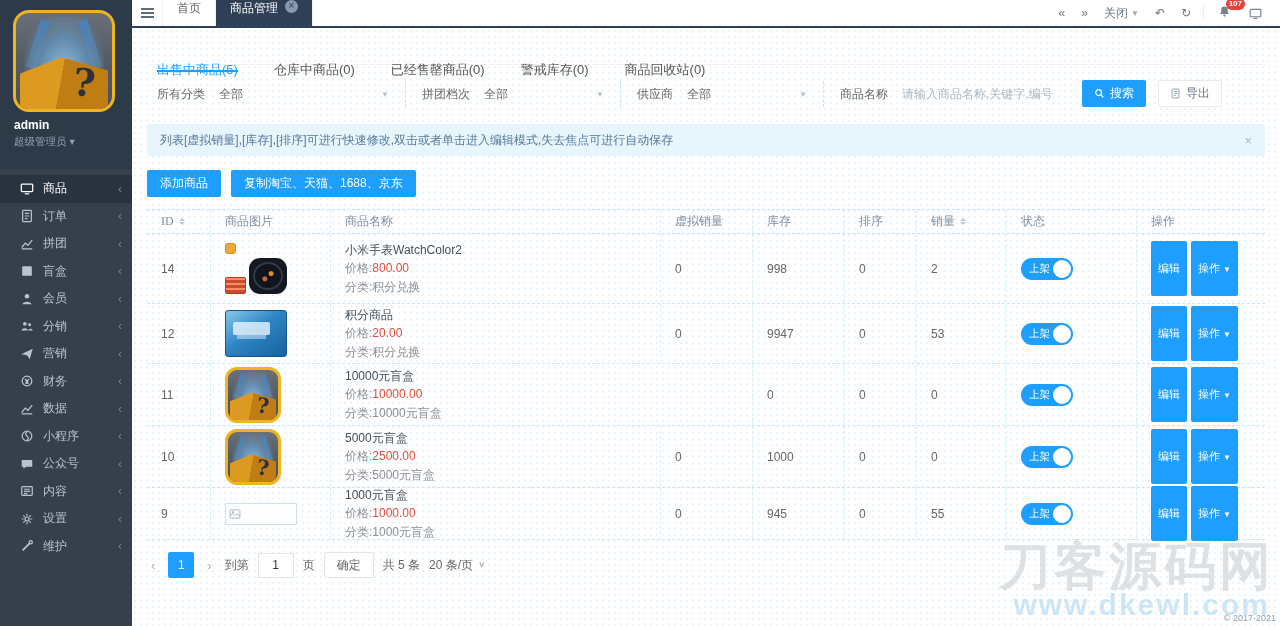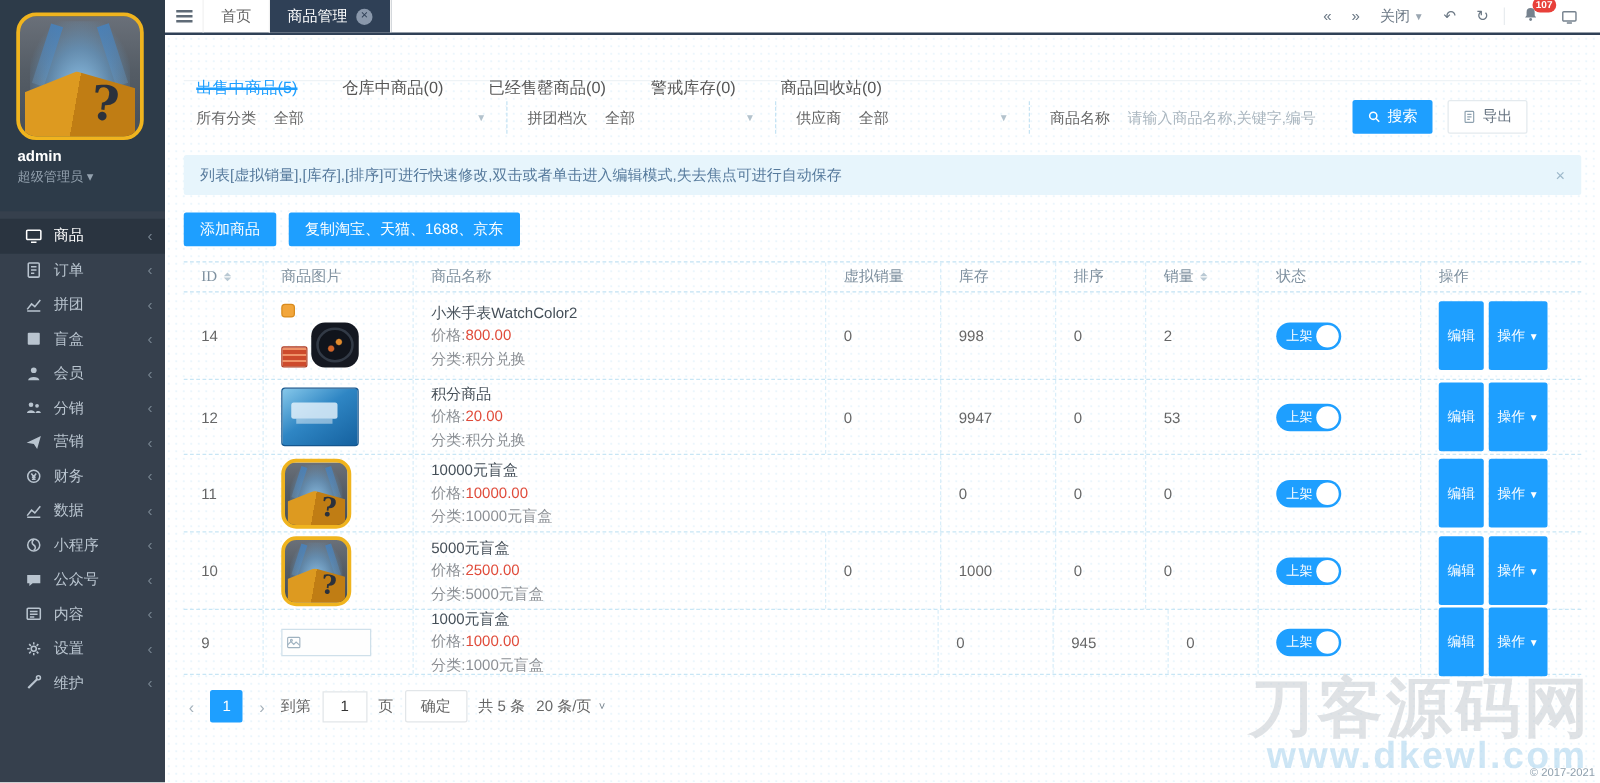--- a/index.html
+++ b/index.html
@@ -35,21 +35,21 @@
   .blindbox.logo .q { font-size:38px; }
   .blindbox.thumb { width:56px; height:56px; border-radius:12px; }
   .blindbox.thumb .q { font-size:21px; }
 
   
   .main { flex:1; display:flex; flex-direction:column; min-width:0; }
 
   .topbar { height:28px; background:#fff; border-bottom:2px solid #2f4056; display:flex; align-items:stretch; font-size:12px; color:#666; }
   .burger { width:30px; display:flex; flex-direction:column; justify-content:center; align-items:center; gap:2.5px; cursor:pointer; }
   .burger i { width:13px; height:1.5px; background:#5f6b77; }
-  .tb-tab { padding:0 14px; display:flex; align-items:center; gap:7px; border-right:1px solid #f2f2f2; cursor:pointer; }
+  .tb-tab { padding:0 14px; display:flex; align-items:flex-start; gap:7px; border-right:1px solid #f2f2f2; cursor:pointer; }
   .tb-tab.first { border-left:1px solid #f2f2f2; }
   .tb-tab.active { background:#2f4056; color:#fff; }
   .tab-close { width:13px; height:13px; border-radius:50%; background:#8a98ab; color:#2f4056; font-size:10px; line-height:12px; text-align:center; cursor:pointer; }
   .tb-right { margin-left:auto; display:flex; align-items:center; padding-right:10px; color:#6b7885; }
   .tb-ico { padding:0 8px; cursor:pointer; font-size:12px; display:flex; align-items:center; gap:3px; }
   .tb-sep { width:1px; height:14px; background:#e8ecef; margin:0 4px; }
   .bell-wrap { position:relative; padding:0 10px; cursor:pointer; }
   .bell-wrap svg { width:13px; height:13px; fill:#76828e; }
   .badge { position:absolute; top:-7px; right:-4px; background:#e8403a; color:#fff; font-size:8px; line-height:10px; padding:1px 3px; border-radius:6px; font-weight:bold; }
   .mon-ico svg { width:13px; height:13px; stroke:#76828e; fill:none; stroke-width:1.4; }
@@ -578,20 +578,21 @@
         <div class="cell c-name">
           <div class="name-block">
             <div class="p-name u">1000元盲盒</div>
             <div class="p-price"><span>价格:</span><b>1000.00</b></div>
             <div class="p-cat">分类:1000元盲盒</div>
           </div>
         </div>
         <div class="cell c-vs">0</div>
         <div class="cell c-stock">945</div>
         <div class="cell c-sort">0</div>
+        <div class="cell c-sales">55</div>
         <div class="cell c-status">
             <div class="toggle">
               <span>上架</span>
               <span class="knob"></span>
             </div>
           </div>
         <div class="cell c-op">
           <button class="btn-mini">编辑</button>
           <button class="btn-mini"><span>操作</span><span class="dcaret">▼</span></button>
         </div>

